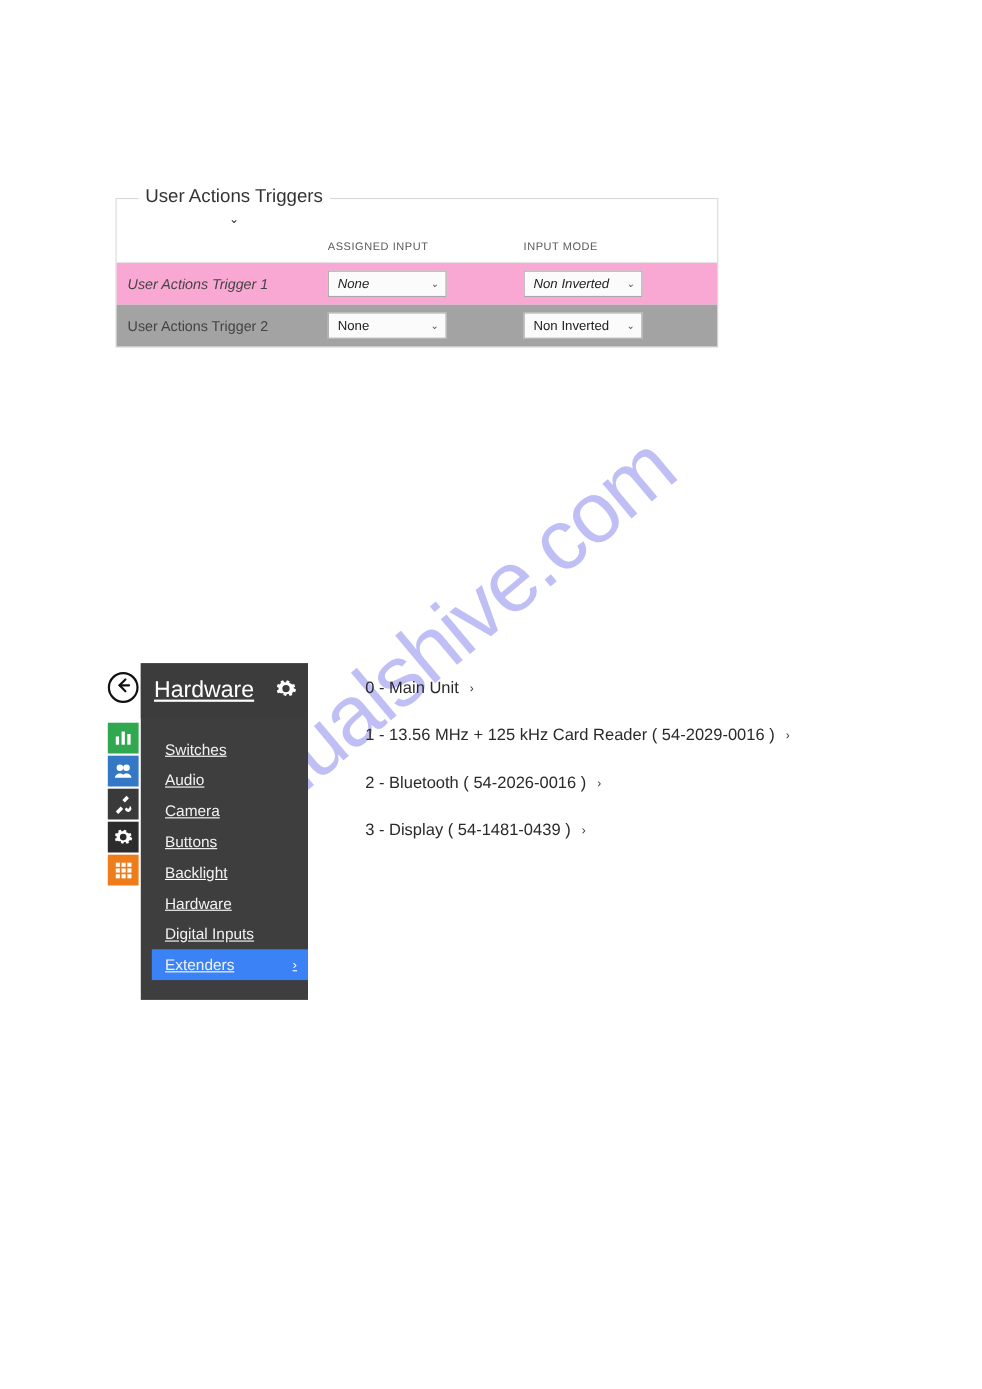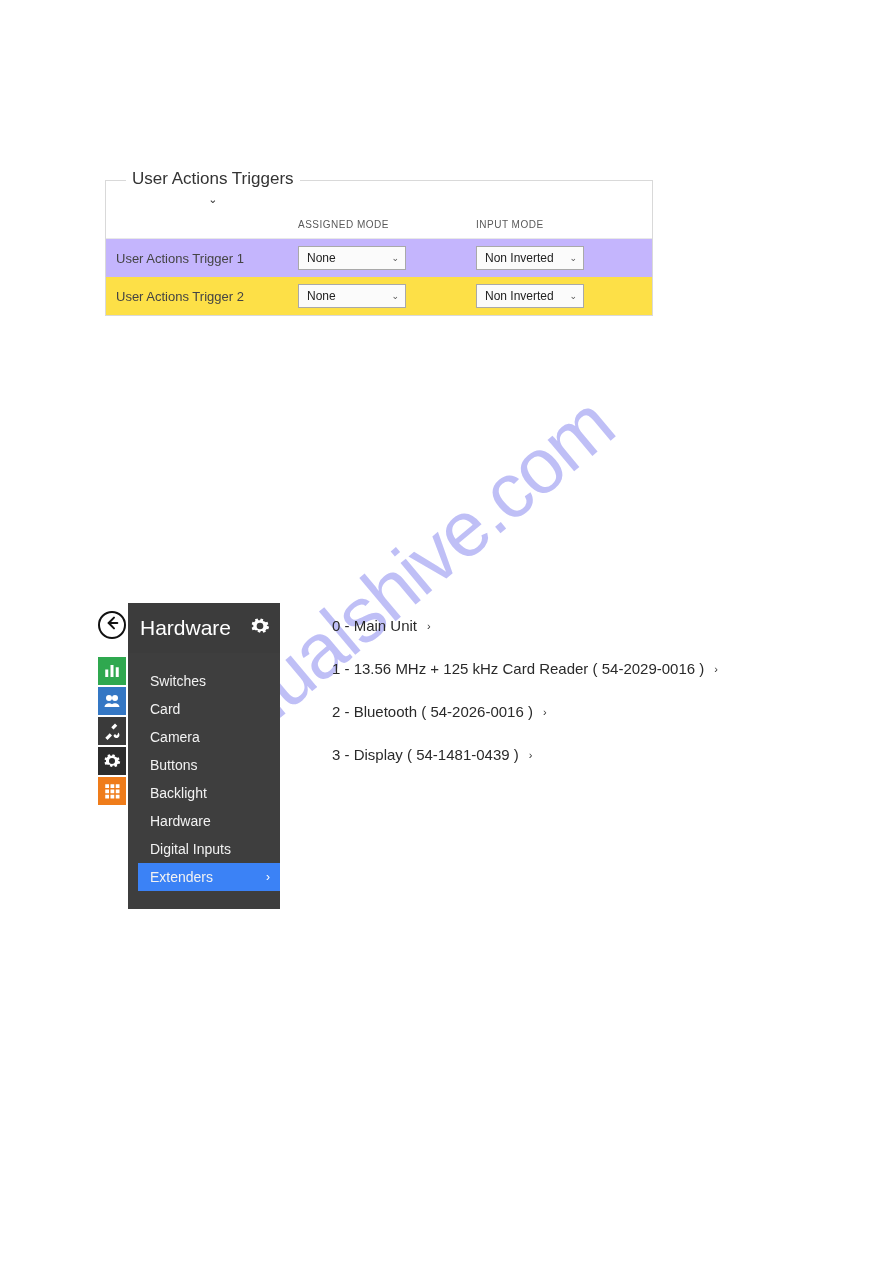--- a/index.html
+++ b/index.html
@@ -49,22 +49,22 @@
   }
   .col-name   { width: 192px; padding-left: 10px; }
   .col-input  { width: 178px; }
   .col-mode   { width: 176px; }
 
   .trigger-row {
     display: flex;
     align-items: center;
     height: 38px;
   }
-  .trigger-row:nth-of-type(3) { background: #c4b5fd; }
-  .trigger-row:nth-of-type(4) { background: #fde047; }
+  .trigger-row:nth-of-type(3) { background: #f9a8d4; font-style: italic; }
+  .trigger-row:nth-of-type(4) { background: #a3a3a3; }
   .trigger-row .row-label {
     width: 192px;
     padding-left: 10px;
     font-size: 13px;
     font-weight: 300;
     color: #444;
   }
   .trigger-row .row-select {
     width: 108px;
     height: 24px;
@@ -121,20 +121,21 @@
     margin-right: 2px;
     margin-top: 8px;
   }
   .back-btn svg { width: 16px; height: 16px; }
 
   .sidebar {
     width: 152px;
     background: #3e3e3e;
     color: #fff;
     position: relative;
+    text-decoration: underline;
   }
   .sidebar-head {
     height: 50px;
     display: flex;
     align-items: center;
     justify-content: space-between;
     padding: 0 10px 0 12px;
     background: #3c3c3c;
   }
   .sidebar-head h1 {
@@ -208,21 +209,21 @@
 <body>
 
 <div class="triggers-panel">
   <div class="triggers-legend">
     <span>User Actions Triggers</span>
     <span class="chev">⌄</span>
   </div>
 
   <div class="triggers-header">
     <div class="col-name"></div>
-    <div class="col-input">ASSIGNED MODE</div>
+    <div class="col-input">ASSIGNED INPUT</div>
     <div class="col-mode">INPUT MODE</div>
   </div>
 
   <div class="trigger-row">
     <div class="row-label">User Actions Trigger 1</div>
     <div class="row-select-wrap-a">
       <div class="row-select">
         <span>None</span>
         <span class="caret">⌄</span>
       </div>
@@ -311,21 +312,21 @@
       <h1>Hardware</h1>
       <span class="gear">
         <svg viewBox="0 0 24 24">
             <path d="M12 8a4 4 0 1 0 0 8 4 4 0 0 0 0-8zm9 4l2 1-1 3-2-.5a8 8 0 0 1-1.5 1.5l.5 2-3 1-1-2h-2l-1 2-3-1 .5-2A8 8 0 0 1 5 16.5L3 17l-1-3 2-1v-2l-2-1 1-3 2 .5A8 8 0 0 1 6.5 6L6 4l3-1 1 2h2l1-2 3 1-.5 2A8 8 0 0 1 19 7.5l2-.5 1 3-2 1z"></path>
           </svg>
       </span>
     </div>
 
     <div class="sidebar-list">
       <div class="sidebar-item"><span>Switches</span></div>
-      <div class="sidebar-item"><span>Card</span></div>
+      <div class="sidebar-item"><span>Audio</span></div>
       <div class="sidebar-item"><span>Camera</span></div>
       <div class="sidebar-item"><span>Buttons</span></div>
       <div class="sidebar-item"><span>Backlight</span></div>
       <div class="sidebar-item"><span>Hardware</span></div>
       <div class="sidebar-item"><span>Digital Inputs</span></div>
       <div class="sidebar-item active">
         <span>Extenders</span>
         <span class="arrow">›</span>
       </div>
     </div>

